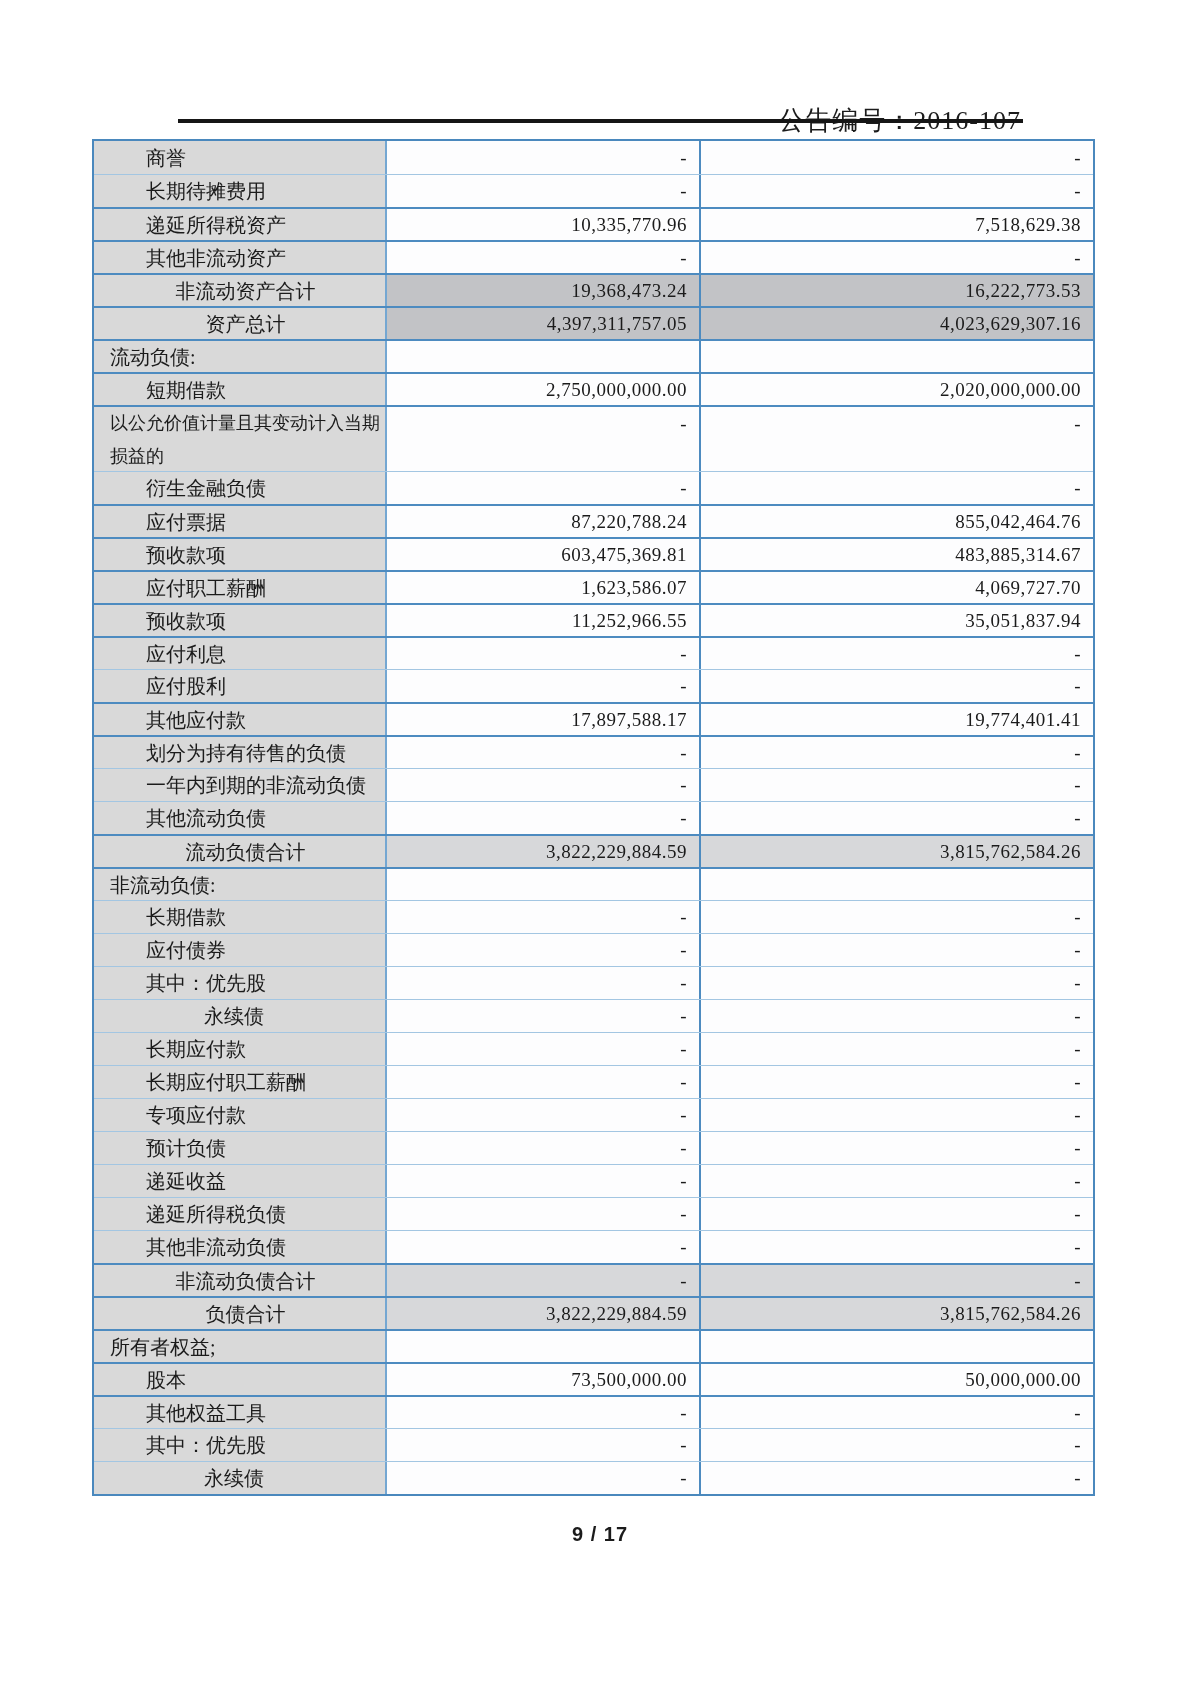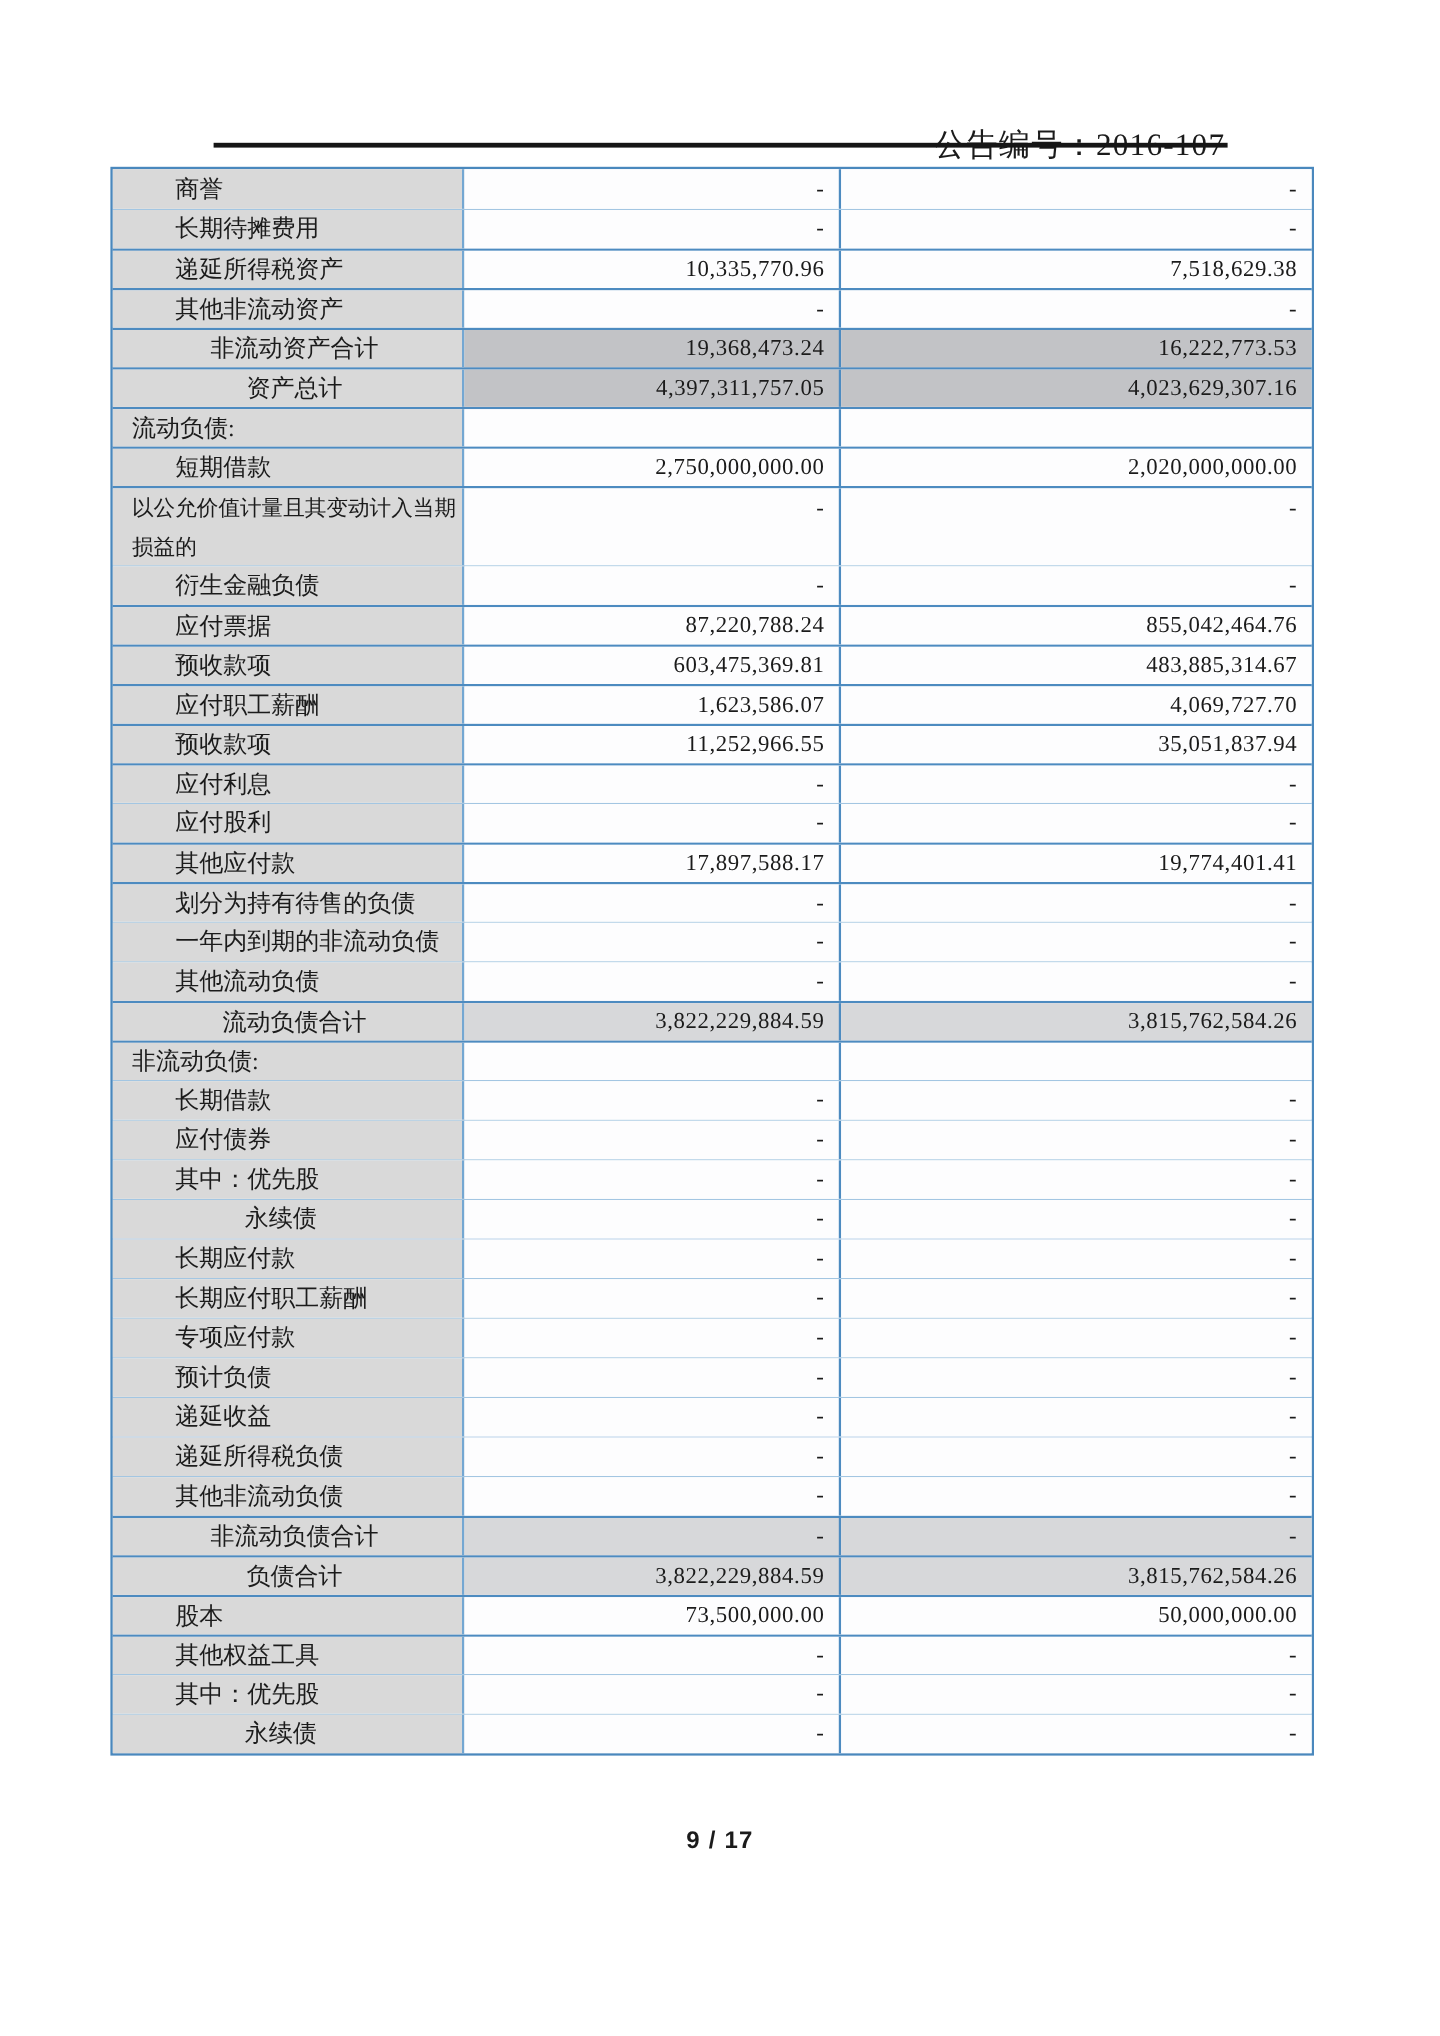--- a/index.html
+++ b/index.html
@@ -290,20 +290,25 @@
     <div class="t-row s-total shade-mid sep-strong">
     <div class="cell c-label">非流动负债合计</div>
     <div class="cell c-val c-v1">-</div>
     <div class="cell c-val c-v2">-</div>
   </div>
     <div class="t-row s-total shade-mid sep-strong">
     <div class="cell c-label">负债合计</div>
     <div class="cell c-val c-v1">3,822,229,884.59</div>
     <div class="cell c-val c-v2">3,815,762,584.26</div>
   </div>
+    <div class="t-row s-section sep-strong">
+    <div class="cell c-label">所有者权益;</div>
+    <div class="cell c-val c-v1"></div>
+    <div class="cell c-val c-v2"></div>
+  </div>
     <div class="t-row s-item sep-strong">
     <div class="cell c-label">股本</div>
     <div class="cell c-val c-v1">73,500,000.00</div>
     <div class="cell c-val c-v2">50,000,000.00</div>
   </div>
     <div class="t-row s-item sep-strong">
     <div class="cell c-label">其他权益工具</div>
     <div class="cell c-val c-v1">-</div>
     <div class="cell c-val c-v2">-</div>
   </div>

